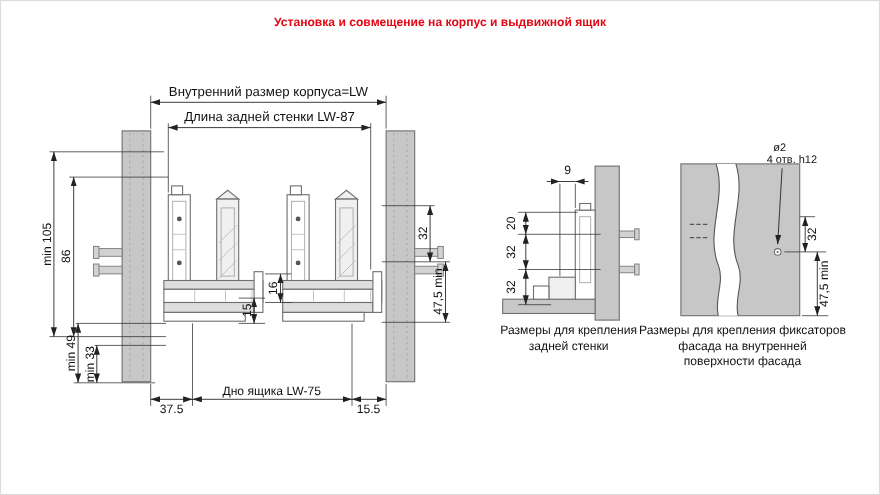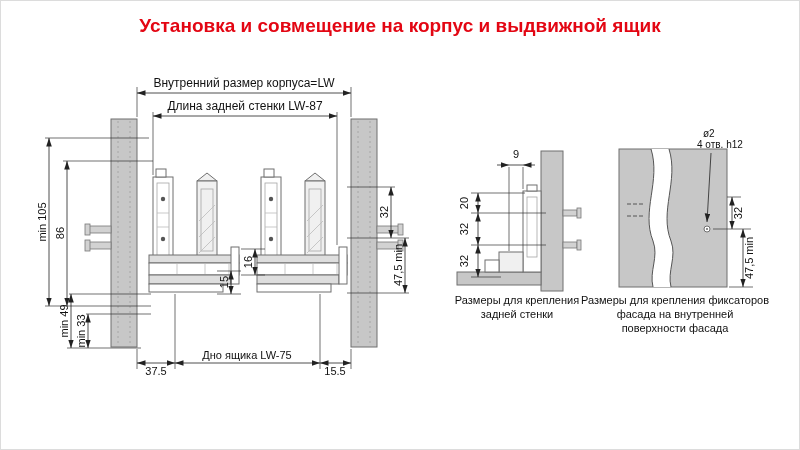--- a/index.html
+++ b/index.html
@@ -1,20 +1,20 @@
 <!DOCTYPE html>
 <html><head>
 <meta charset="utf-8">
 <style>
   html,body{margin:0;padding:0;background:#fff;}
   .page{position:relative;width:800px;height:450px;background:#fff;
         border:1px solid #dcdcdc;box-sizing:border-box;
         font-family:"Liberation Sans",sans-serif;overflow:hidden;}
   .title{position:absolute;top:14px;left:0;width:100%;text-align:center;
-         font-weight:bold;font-size:19px;color:#e30613;z-index:2;}
+         font-weight:bold;font-size:11px;color:#e30613;z-index:2;}
   svg.drawing{position:absolute;left:0;top:0;}
   
   .panel{fill:#c7c7c7;stroke:#6f6f6f;stroke-width:1;}
   .ptex{stroke:#9f9f9f;stroke-width:0.8;stroke-dasharray:2 3;}
   .part{fill:#ffffff;stroke:#6f6f6f;stroke-width:1;}
   .part2{fill:#f0f0f0;stroke:#6f6f6f;stroke-width:1;}
   .part3{fill:#dedede;stroke:#6f6f6f;stroke-width:1;}
   .inner{fill:none;stroke:#a5a5a5;stroke-width:0.8;}
   .hole{fill:#555;}
   .thin{stroke:#bbbbbb;stroke-width:0.8;}

